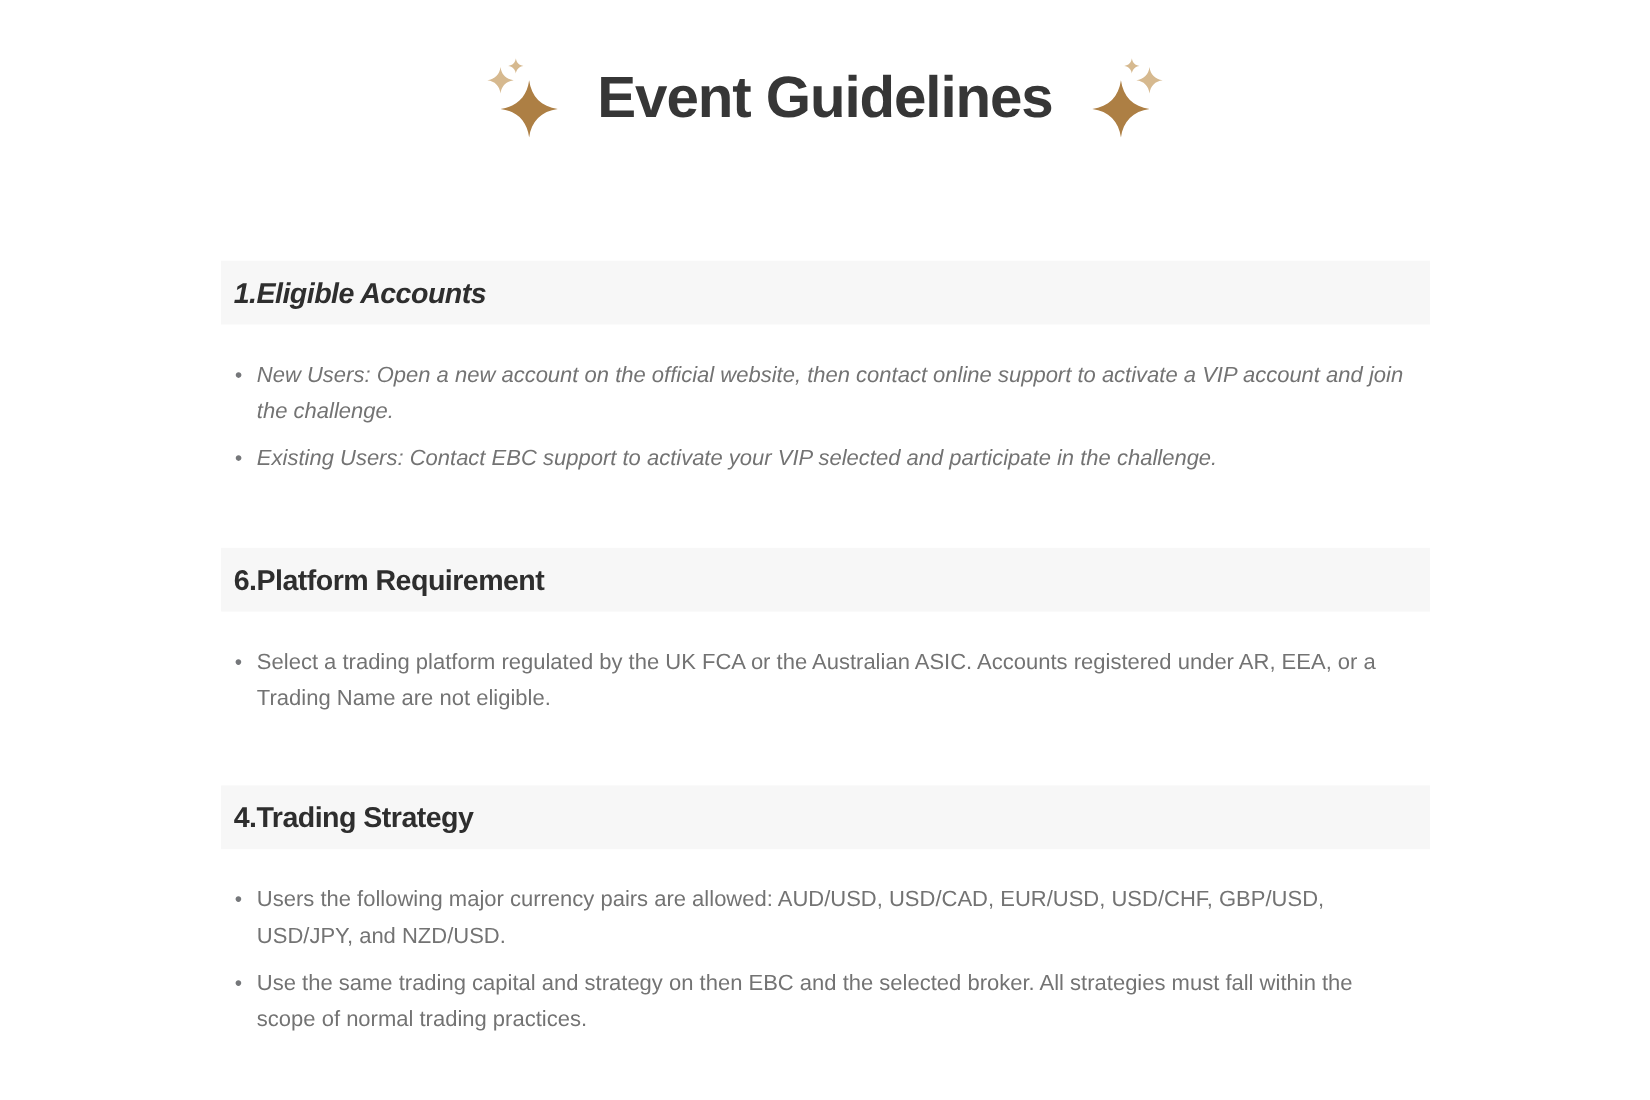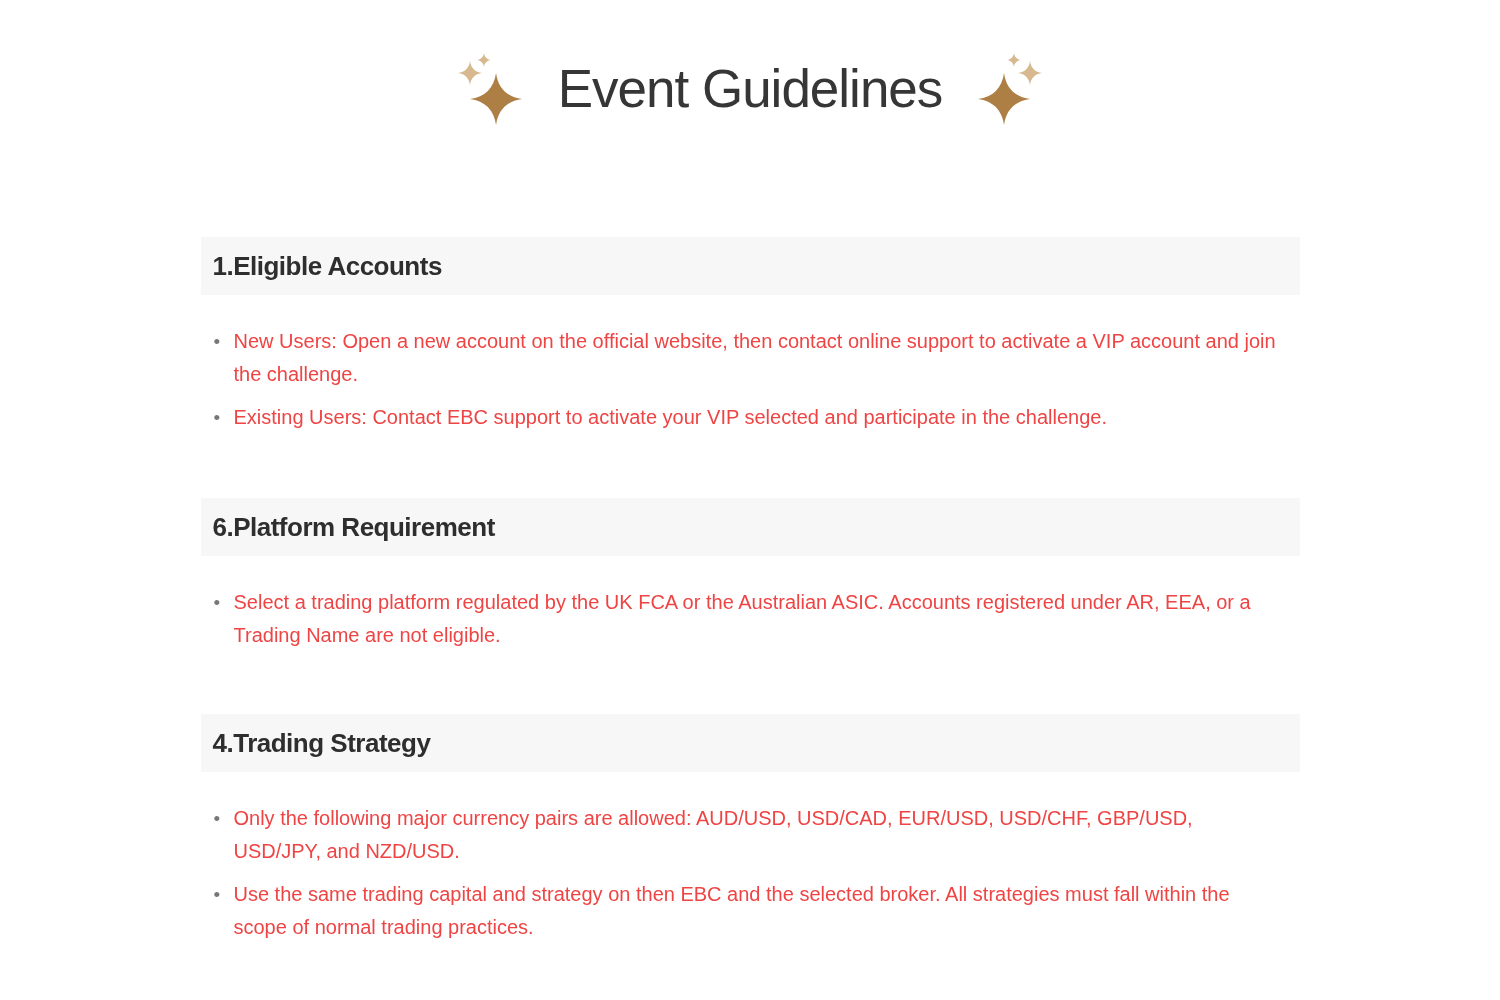--- a/index.html
+++ b/index.html
@@ -20,32 +20,32 @@
     padding-top: 52px;
     display: flex;
     align-items: center;
     justify-content: center;
     gap: 34px;
   }
   .title-row h1 {
     margin: 0;
     font-size: 53px;
     line-height: 74px;
-    font-weight: 400;
+    font-weight: 700;
     letter-spacing: -1px;
     color: #363636;
     white-space: nowrap;
   }
   .sparkle { width: 68px; height: 72px; flex: 0 0 auto; }
   .content {
     width: 1099px;
     margin: 0 auto;
   }
   .section { margin-top: 64px; }
-  .section.first { margin-top: 111px; }
+  .section.first { margin-top: 111px; font-style: italic; }
   .section.third { margin-top: 62px; }
   .section-header {
     height: 58px;
     background: #f7f7f7;
     display: flex;
     align-items: center;
     padding-left: 12px;
   }
   .section-header h2 {
     margin: 0;
@@ -58,21 +58,21 @@
   ul.bullets {
     list-style: none;
     margin: 30px 0 0 0;
     padding: 0 14px 0 0;
   }
   ul.bullets li {
     position: relative;
     padding-left: 33px;
     font-size: 20px;
     line-height: 33px;
-    color: #ef4444;
+    color: #737373;
     margin-bottom: 10px;
   }
   ul.bullets li::before {
     content: "\2022";
     position: absolute;
     left: 13px;
     top: 0;
     font-size: 19px;
     line-height: 33px;
     color: #75777a;
@@ -128,19 +128,19 @@
       <ul class="bullets">
         <li>Select a trading platform regulated by the UK FCA or the Australian ASIC. Accounts registered under AR, EEA, or a Trading Name are not eligible.</li>
       </ul>
     </div>
 
     <div class="section third">
       <div class="section-header">
         <h2>4.Trading Strategy</h2>
       </div>
       <ul class="bullets">
-        <li>Only the following major currency pairs are allowed: AUD/USD, USD/CAD, EUR/USD, USD/CHF, GBP/USD, USD/JPY, and NZD/USD.</li>
+        <li>Users the following major currency pairs are allowed: AUD/USD, USD/CAD, EUR/USD, USD/CHF, GBP/USD, USD/JPY, and NZD/USD.</li>
         <li>Use the same trading capital and strategy on then EBC and the selected broker. All strategies must fall within the scope of normal trading practices.</li>
       </ul>
     </div>
 
   </div>
 </div>
 
 </body></html>

